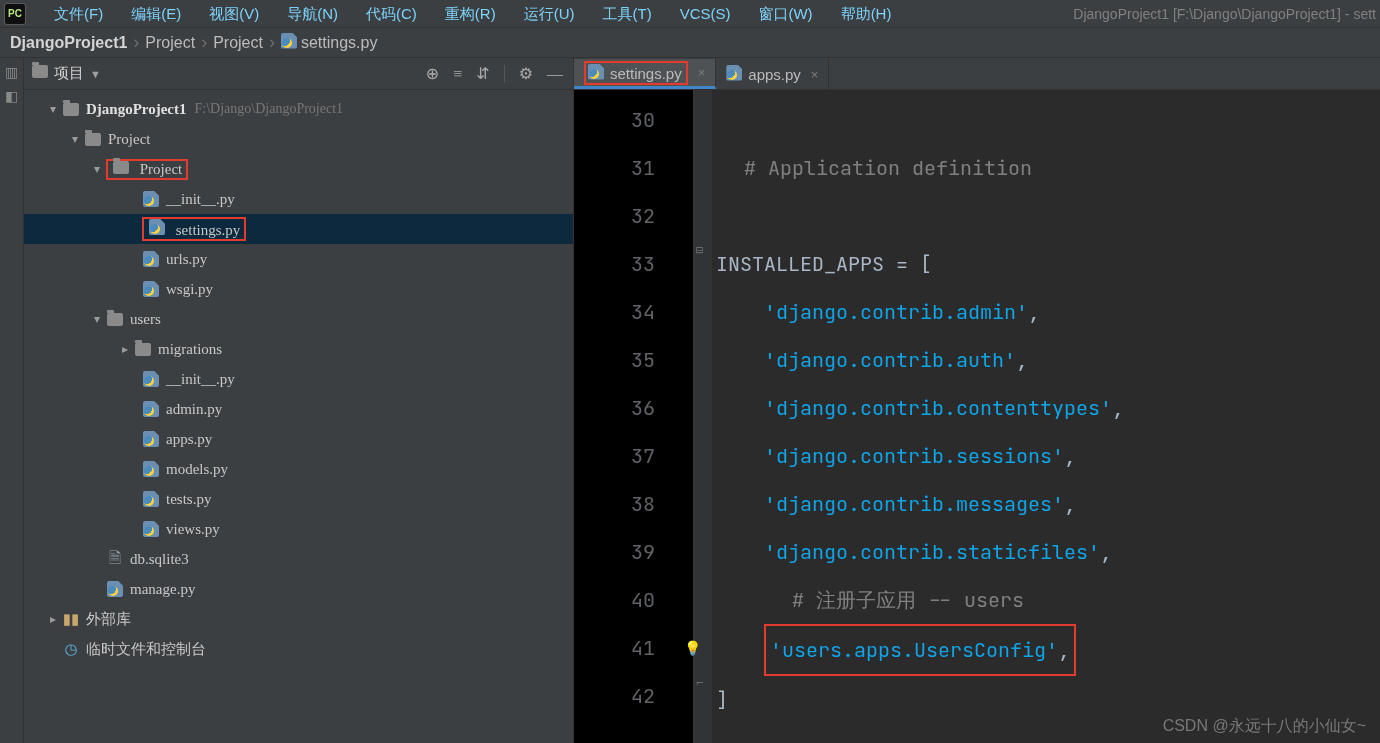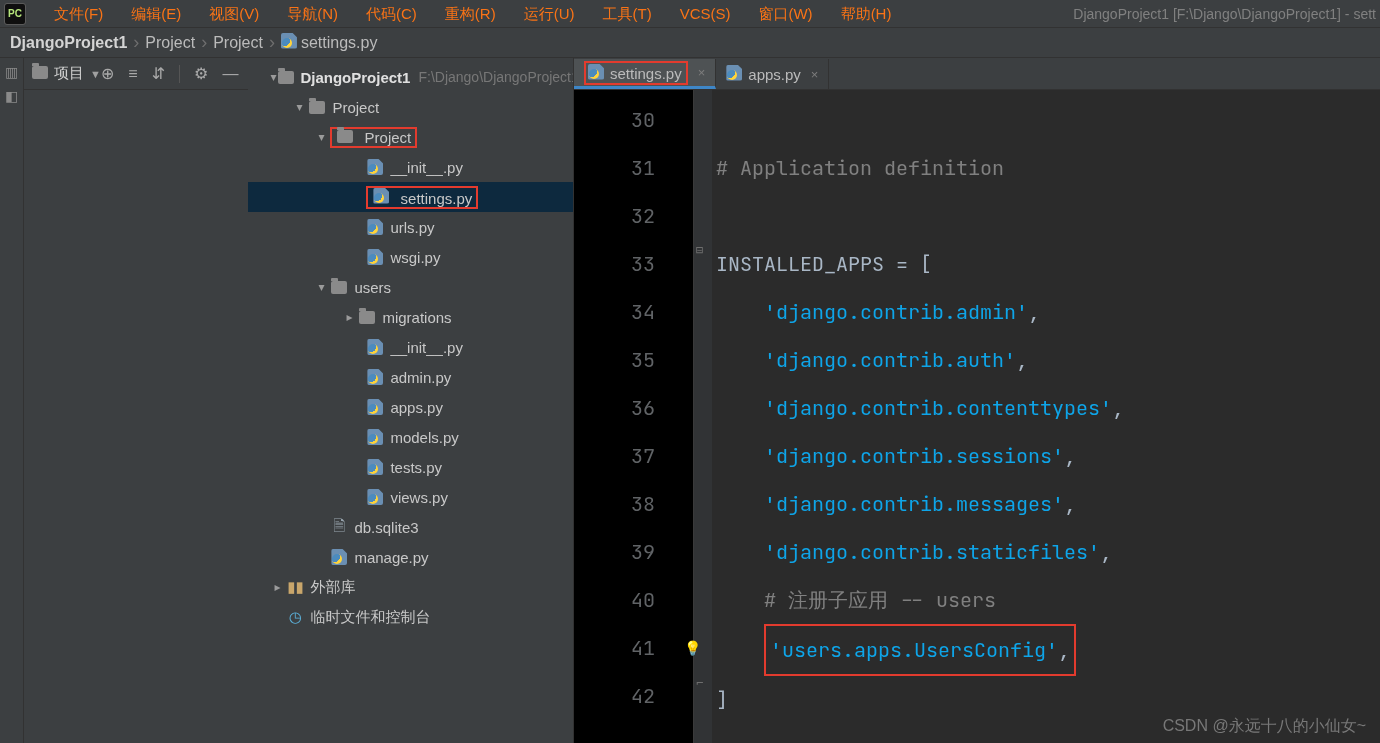--- a/index.html
+++ b/index.html
@@ -30,21 +30,21 @@
   background:linear-gradient(#0f0f0f,#0f0f0f);
   margin-right:10px;
   display:flex;align-items:center;justify-content:center;
   color:#b6e67b;font-size:10px;font-weight:bold;
   border:1px solid #5a5a5a;
 }
 #menubar .mi{
   padding:0 10px;
   height:28px;
   line-height:28px;
-  color:#f97316;
+  color:#7dd3fc;
   font-size:15px;
   cursor:default;
   text-align:right;
 }
 #menubar .wintitle{
   margin-left:auto;
   padding-right:4px;
   color:#808080;
   font-size:14px;
   white-space:nowrap;
@@ -87,21 +87,21 @@
   padding-top:6px;
   gap:8px;
 }
 #leftgutter .gic{color:#8a8a8a;font-size:14px;}
 
 
 #projpanel{
   width:550px;
   background:#3c3f41;
   border-right:1px solid #323232;
-  display:flex;
+  display:flex;flex-direction:column;font-family:Liberation Serif, serif;
 }
 #projheader{
   height:32px;
   display:flex;
   align-items:center;
   padding-left:8px;
   border-bottom:1px solid #323232;
 }
 #projheader .foldic{color:#a7a7a7;margin-right:6px;}
 #projheader .title{color:#d0d0d0;font-size:15px;}
@@ -197,21 +197,21 @@
 }
 #foldg .fmark{position:absolute;left:2px;color:#6e6e6e;font-size:12px;}
 #codelines{
   flex:1;
   padding:6px 0 0 4px;
   line-height:48px;
   color:#a9b7c6;
   white-space:pre;
   position:relative;
 }
-.cmt{color:#808080;}
+.cmt{color:#808080;margin-left:28px;}
 .str{color:#0ea5e9;}
 .bulb{
   position:absolute;
   left:-28px;
   color:#f2c94c;
   font-size:14px;
 }
 .hl-line{border:2px solid #e33b2e;display:inline-block;padding:0 4px;}
 
 #watermark{

